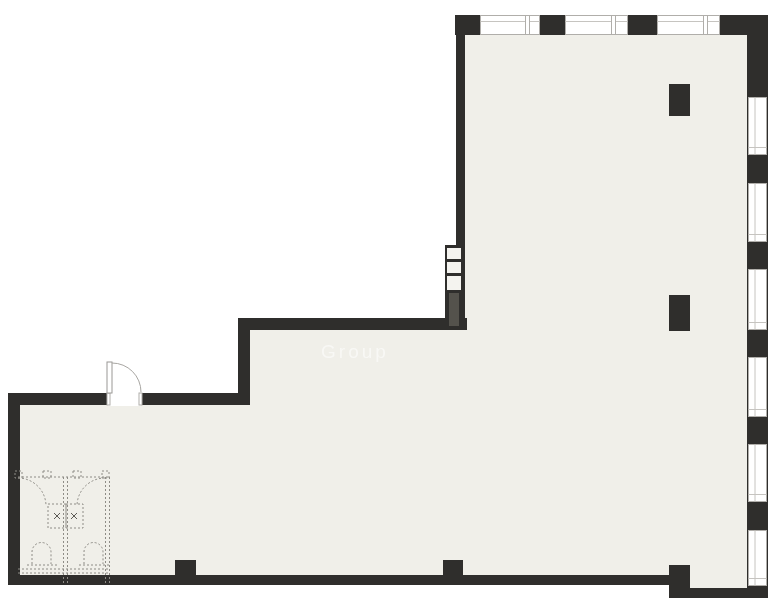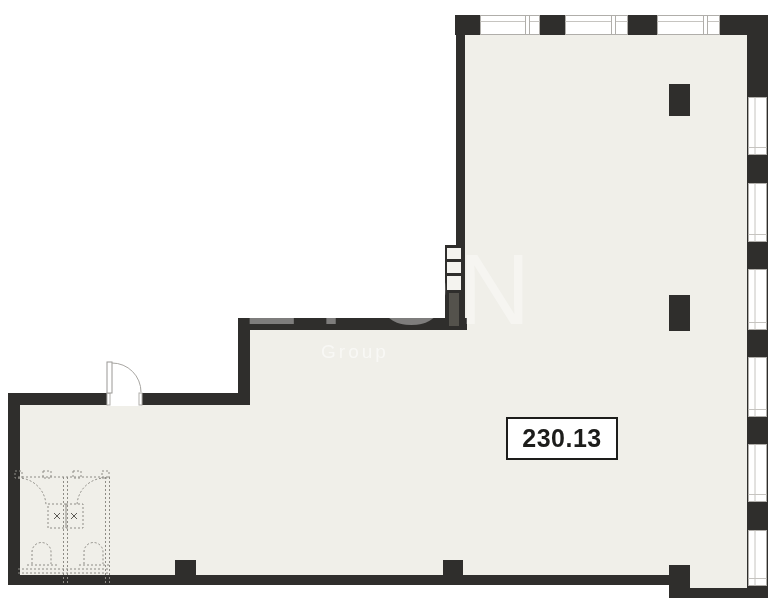--- a/index.html
+++ b/index.html
@@ -139,20 +139,16 @@
       <line x1="18" y1="573" x2="110" y2="573"></line>
     </g>
     <g stroke="#5c5a55" stroke-width="1">
       <line x1="54" y1="513" x2="60" y2="519"></line>
       <line x1="60" y1="513" x2="54" y2="519"></line>
       <line x1="71" y1="513" x2="77" y2="519"></line>
       <line x1="77" y1="513" x2="71" y2="519"></line>
     </g>
   </svg>
 
-  <div class="watermark-title">LYON</div>
   <div class="watermark-sub">Group</div>
 
-  <div class="area-label">
-    <span>230.13</span>
-  </div>
 
 </div>
 
 </body></html>

